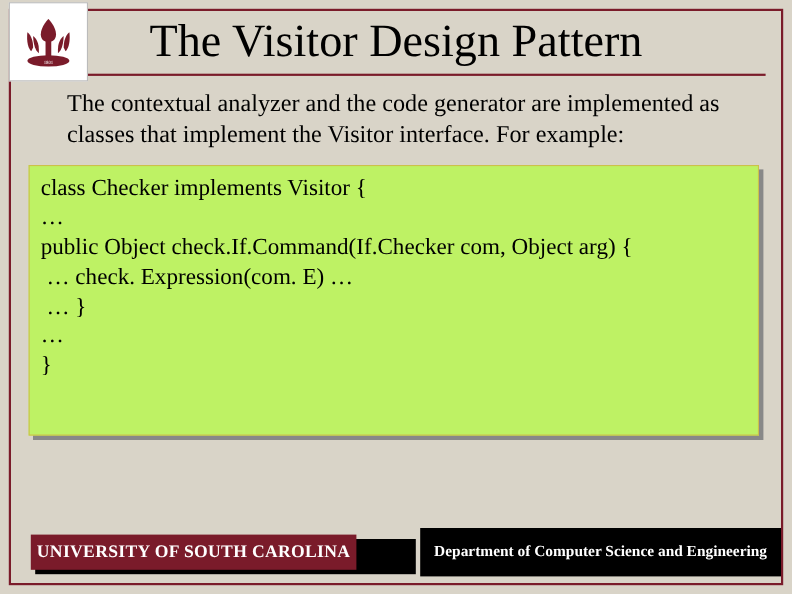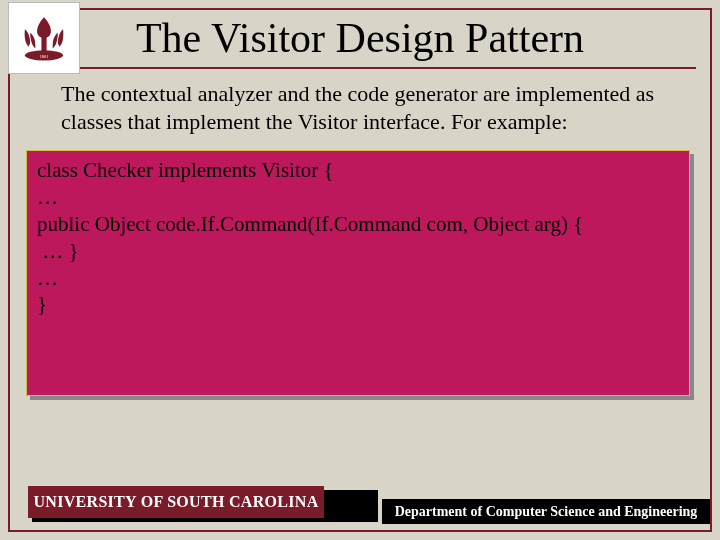--- a/index.html
+++ b/index.html
@@ -58,21 +58,21 @@
   .codebox-shadow {
     position: absolute;
     top: 154px; left: 30px;
     width: 664px; height: 246px;
     background: #888;
   }
   .codebox {
     position: absolute;
     top: 150px; left: 26px;
     width: 664px; height: 246px;
-    background: #be185d;
+    background: #bef264;
     padding: 6px 10px;
     border: 1px solid #ccc04a;
   }
   .codeline {
     font-size: 21px;
     line-height: 1.28;
     white-space: pre;
     font-family: "Times New Roman", Times, serif;
   }
   .footer-left-shadow {
@@ -91,21 +91,21 @@
     align-items: center;
     justify-content: center;
     font-family: "Times New Roman", Times, serif;
     font-weight: bold;
     font-size: 16px;
     letter-spacing: 0.3px;
   }
   .footer-right {
     position: absolute;
     left: 382px; bottom: 16px;
-    width: 328px; height: 25px;
+    width: 328px; height: 44px;
     background: #000;
     color: #fff;
     display: flex;
     align-items: center;
     justify-content: center;
     font-family: "Times New Roman", Times, serif;
     font-weight: bold;
     font-size: 14px;
   }
 </style>
@@ -131,21 +131,22 @@
 
 <div class="title">The Visitor Design Pattern</div>
 <div class="title-underline"></div>
 
 <div class="intro">The contextual analyzer and the code generator are implemented as classes that implement the Visitor interface. For example:</div>
 
 <div class="codebox-shadow"></div>
 <div class="codebox">
   <div class="codeline">class Checker implements Visitor {</div>
   <div class="codeline">…</div>
-  <div class="codeline">public Object code.If.Command(If.Command com, Object arg) {</div>
+  <div class="codeline">public Object check.If.Command(If.Checker com, Object arg) {</div>
+  <div class="codeline"> … check. Expression(com. E) …</div>
   <div class="codeline"> … }</div>
   <div class="codeline"></div>
   <div class="codeline">…</div>
   <div class="codeline">}</div>
 </div>
 
 <div class="footer-left-shadow"></div>
 <div class="footer-left">UNIVERSITY OF SOUTH CAROLINA</div>
 <div class="footer-right">Department of Computer Science and Engineering</div>
 

